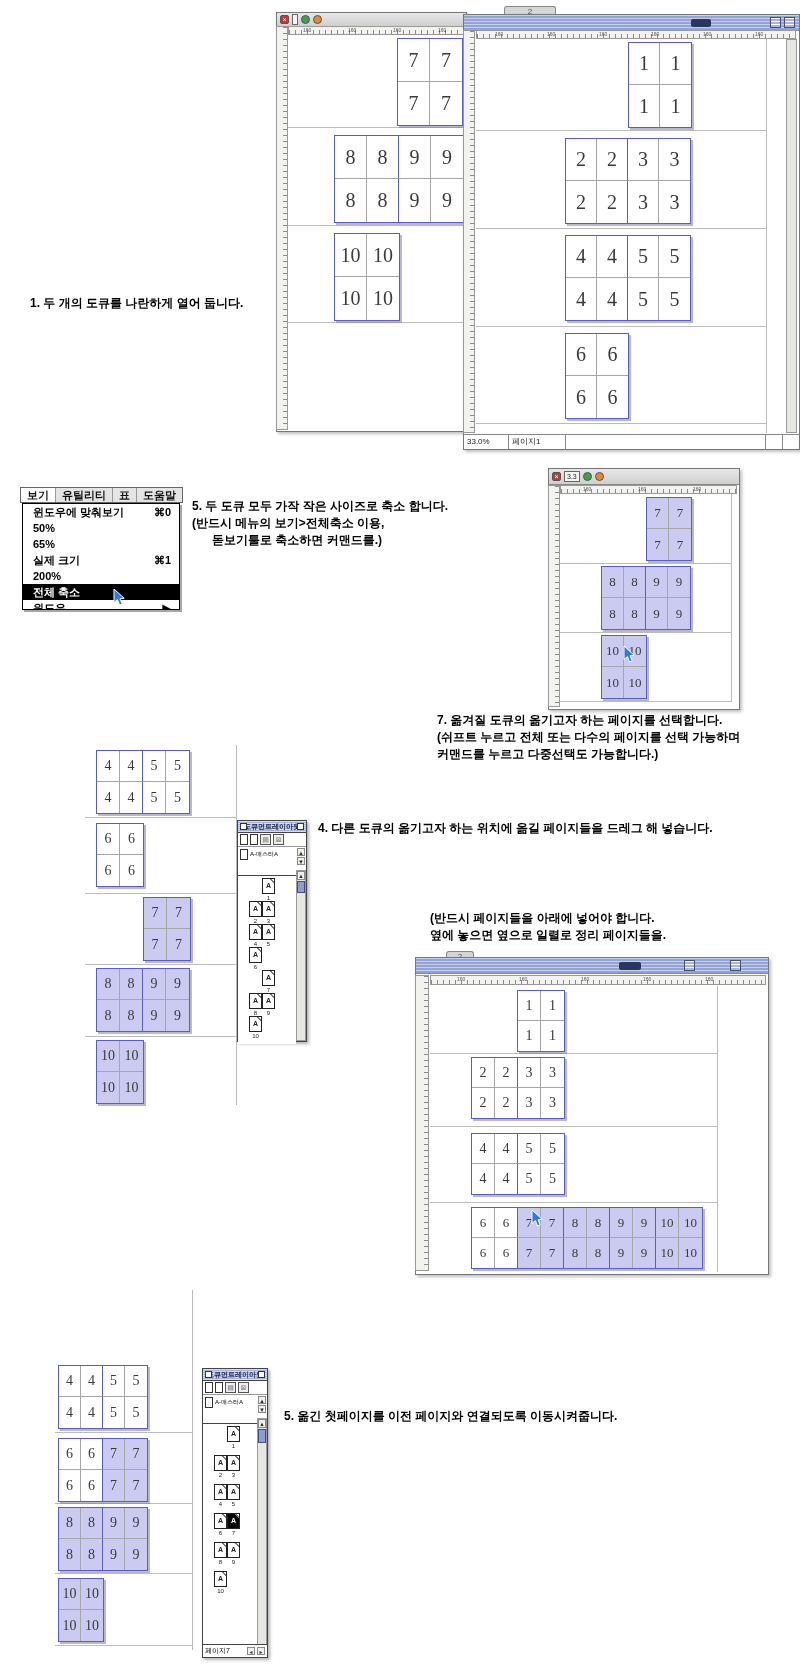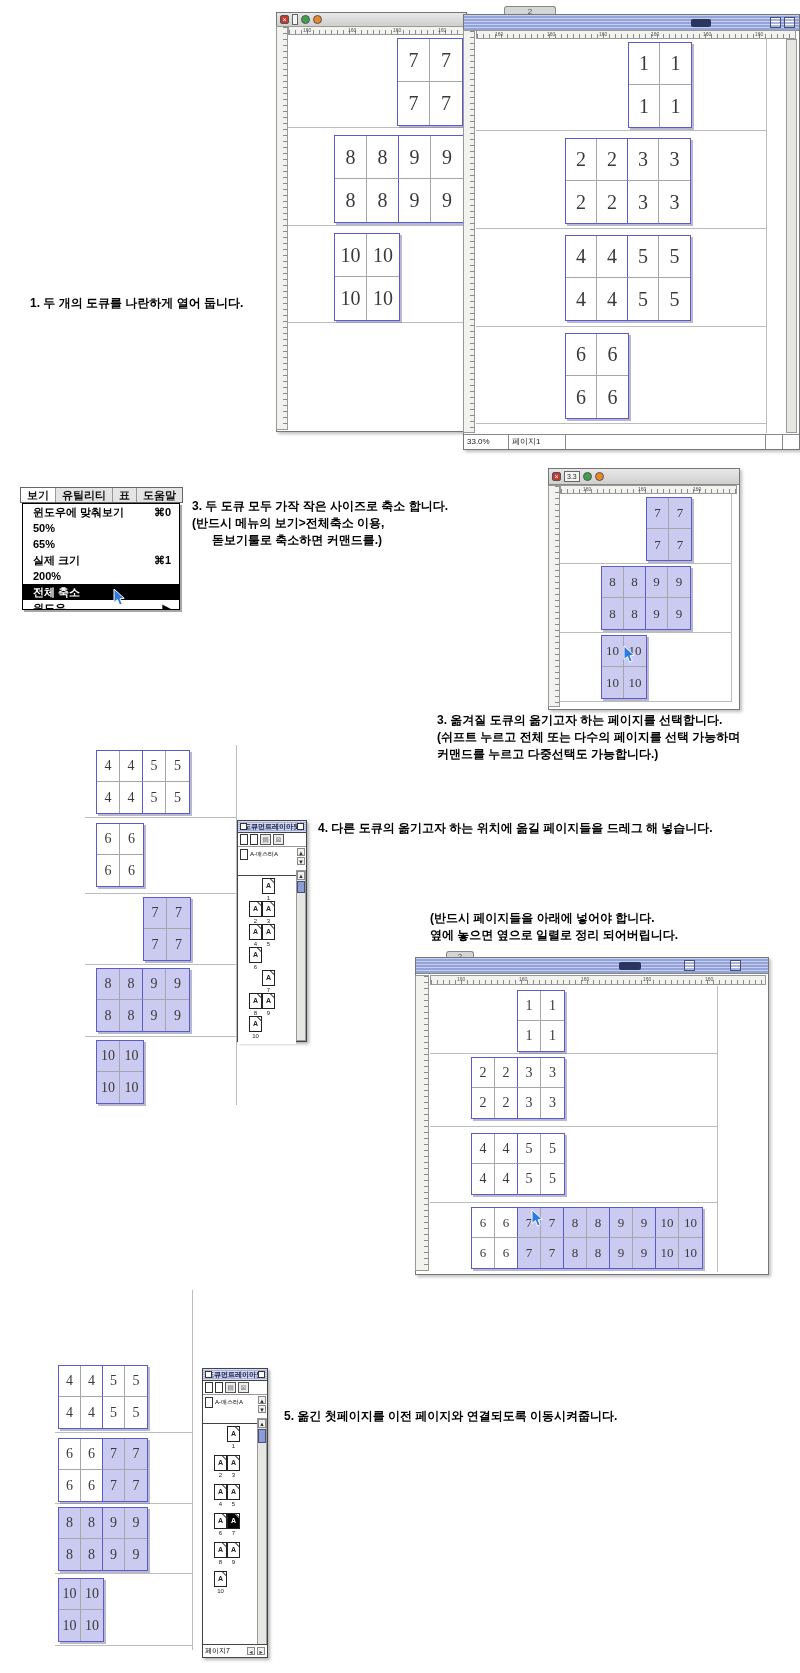--- a/index.html
+++ b/index.html
@@ -230,21 +230,21 @@
       <span>윈도우</span>
       <span class="mshort">▶</span>
     </div>
   </div>
 <div class="cursor" style="left:113px;top:588px">
   <svg width="13" height="18" viewBox="0 0 13 18">
       <path d="M1,1 L1,14.5 L4.4,11.6 L6.6,17 L9.2,15.8 L7,10.8 L11.2,10.3 Z" fill="#2b7ae0" stroke="#fff" stroke-width="1"></path>
     </svg>
 </div>
 
-<div class="txt" style="left:192px;top:498px">3. 두 도큐 모두 가작 작은 사이즈로 축소 합니다.</div>
+<div class="txt" style="left:192px;top:498px">5. 두 도큐 모두 가작 작은 사이즈로 축소 합니다.</div>
 <div class="txt" style="left:192px;top:515px">(반드시 메뉴의 보기&gt;전체축소 이용,</div>
 <div class="txt" style="left:192px;top:532px">      돋보기툴로 축소하면 커맨드를.)</div>
 
 <div class="win" style="left:548px;top:468px;width:190px;height:240px">
   <div class="tbar" style="height:16px">
     <div class="wbtn red">×</div>
     <div class="pbox">3.3</div>
     <div class="wbtn green"></div>
     <div class="wbtn orange"></div>
   </div>
@@ -292,21 +292,21 @@
       <div class="gcell sel" style="width: 22px; height: 31px; font-size: 13px; border-right: 1px solid rgb(166, 166, 166);">10</div>
       <div class="gcell sel" style="width: 22px; height: 31px; font-size: 13px;">10</div>
     </div>
   </div>
 <div class="cursor" style="left:623px;top:645px">
   <svg width="13" height="18" viewBox="0 0 13 18">
       <path d="M1,1 L1,14.5 L4.4,11.6 L6.6,17 L9.2,15.8 L7,10.8 L11.2,10.3 Z" fill="#2b7ae0" stroke="#fff" stroke-width="1"></path>
     </svg>
 </div>
 
-<div class="txt" style="left:437px;top:712px">3. 옮겨질 도큐의 옮기고자 하는 페이지를 선택합니다.</div>
+<div class="txt" style="left:437px;top:712px">7. 옮겨질 도큐의 옮기고자 하는 페이지를 선택합니다.</div>
 <div class="txt" style="left:437px;top:729px">(쉬프트 누르고 전체 또는 다수의 페이지를 선택 가능하며</div>
 <div class="txt" style="left:437px;top:746px">커맨드를 누르고 다중선택도 가능합니다.)</div>
 
 <div class="vline" style="left:236px;top:745px;height:360px"></div>
 <div class="divline" style="left:85px;top:817px;width:151px"></div>
 <div class="divline" style="left:85px;top:893px;width:151px"></div>
 <div class="divline" style="left:85px;top:964px;width:151px"></div>
 <div class="divline" style="left:85px;top:1036px;width:151px"></div>
 <div class="grid" style="left:96px;top:750px">
     <div class="grow">
@@ -441,21 +441,21 @@
       </div>
     </div>
   <div class="scroll" style="right:0;top:49px;width:10px;height:171px">
     <div class="sarrow" style="left:0;top:0;width:8px;height:9px">▲</div>
     <div class="sthumb" style="left:0;top:10px;width:8px;height:12px"></div>
   </div>
 </div>
 
 <div class="txt" style="left:318px;top:820px">4. 다른 도큐의 옮기고자 하는 위치에 옮길 페이지들을 드레그 해 넣습니다.</div>
 <div class="txt" style="left:430px;top:910px">(반드시 페이지들을 아래에 넣어야 합니다.</div>
-<div class="txt" style="left:430px;top:927px">옆에 놓으면 옆으로 일렬로 정리 되어버립니다.</div>
+<div class="txt" style="left:430px;top:927px">옆에 놓으면 옆으로 일렬로 정리 페이지들을.</div>
 
 <div class="tab" style="left:446px;top:951px;width:26px;height:12px">2</div>
 <div class="win" style="left:415px;top:957px;width:352px;height:316px">
   <div class="tbar stripe">
     <div class="blob" style="width:22px;margin-left:200px"></div>
     <div class="widget" style="margin-left:40px"></div>
     <div class="widget" style="margin-left:32px"></div>
   </div>
 </div>
 <div class="hruler" style="left:430px;top:975px;width:336px;height:10px">

